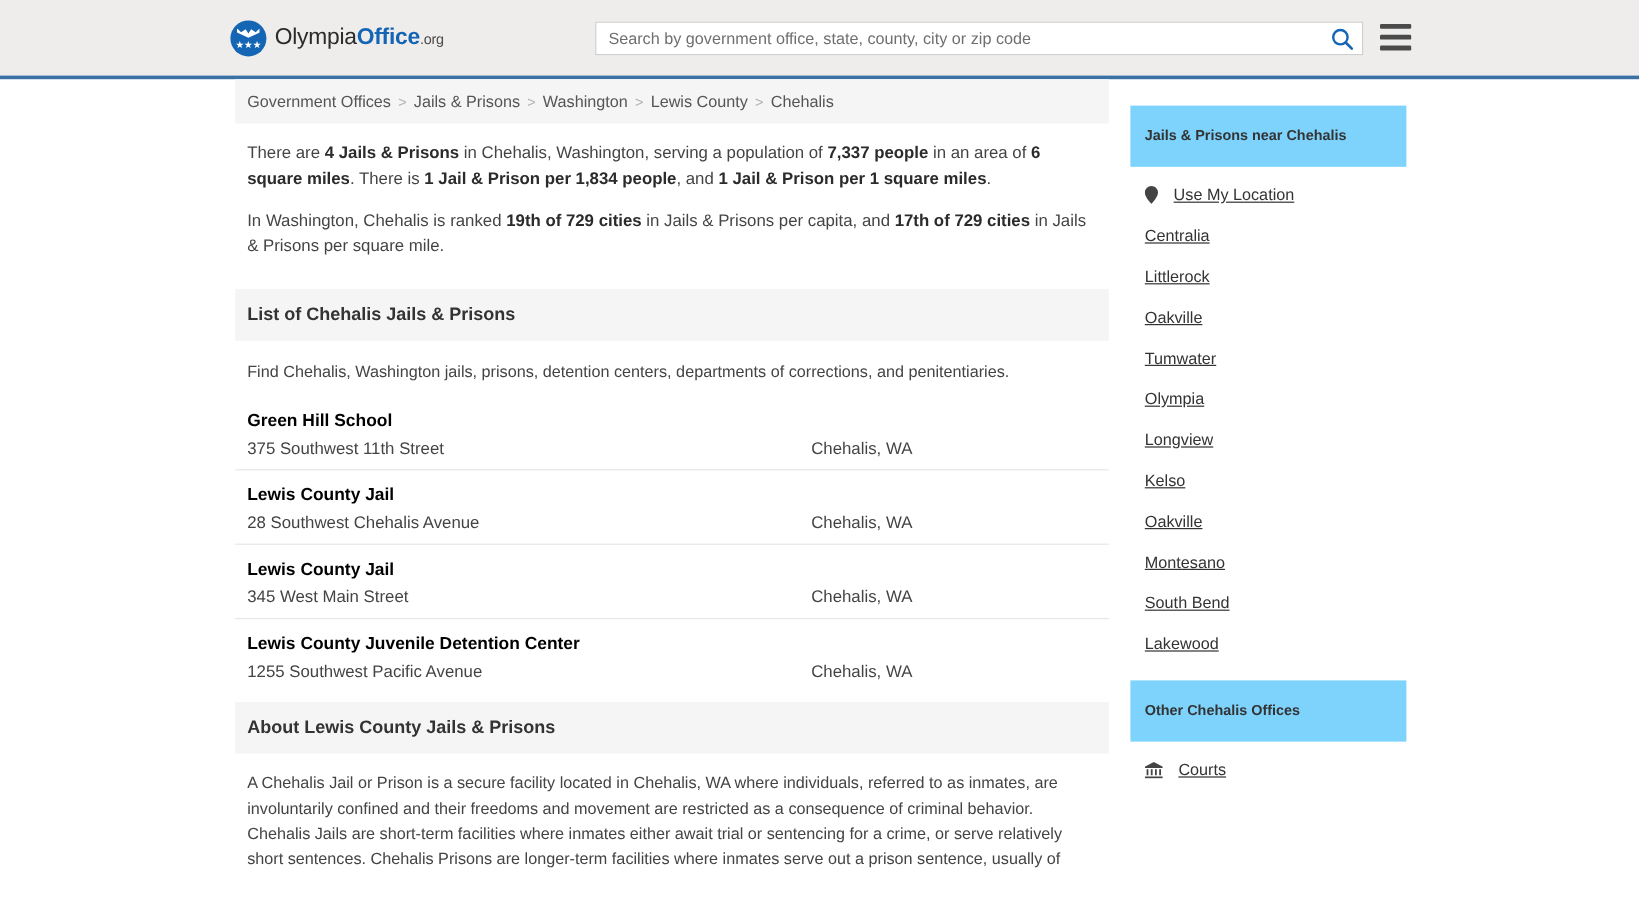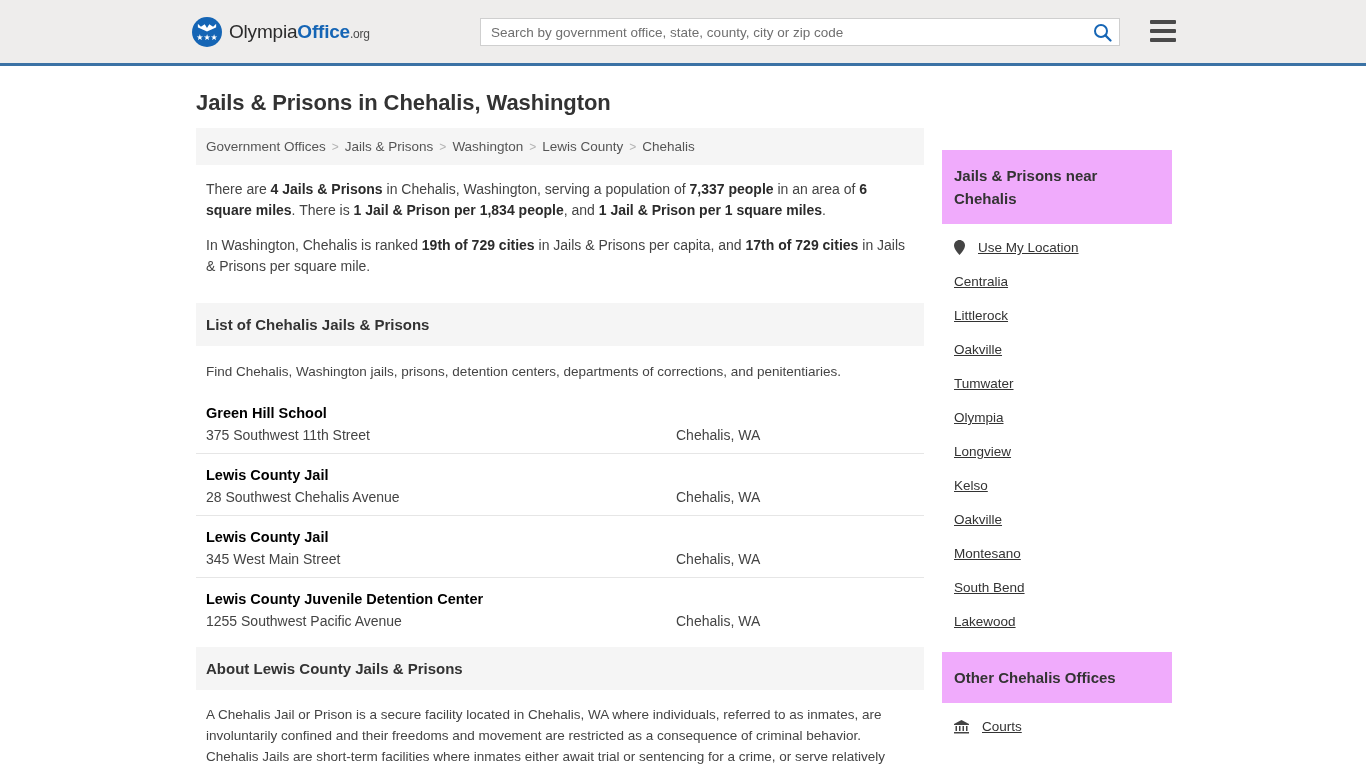--- a/index.html
+++ b/index.html
@@ -54,21 +54,21 @@
     font-size: 19px;
     letter-spacing: -0.2px;
     white-space: nowrap;
   }
   .brand-text .b-county { color: #2b2b2b; }
   .brand-text .b-office { color: #1565b5; font-weight: bold; }
   .brand-text .b-org { color: #4a4a4a; font-size: 12px; }
 
   .search-wrap {
     position: absolute;
-    left: 480px; top: 18px;
+    left: 496px; top: 18px;
     width: 640px; height: 28px;
     background: #ffffff;
     border: 1px solid #cfcfcf;
     display: flex;
     align-items: center;
   }
   .search-input {
     flex: 1;
     height: 100%;
     border: 0;
@@ -190,23 +190,23 @@
   
   .about-body {
     padding: 14px 10px 0 10px;
     font-size: 13.5px;
     line-height: 21px;
     color: #444444;
   }
 
   
   .side-head {
-    background: #f0abfc;
+    background: #7dd3fc;
     padding: 14px 12px;
-    font-size: 15px;
+    font-size: 12px;
     font-weight: bold;
     color: #333333;
     line-height: 23px;
   }
   .side-list { padding: 6px 0 0 0; }
   .side-item {
     padding: 10px 12px 9px 12px;
     font-size: 13.5px;
     display: flex;
     align-items: center;
@@ -252,21 +252,20 @@
   </div>
 
   <div class="hamburger">
     <span></span>
       <span></span>
       <span></span>
   </div>
 </div>
 
 <div class="page">
-  <h1 class="page-title">Jails &amp; Prisons in Chehalis, Washington</h1>
 
   <div class="columns">
 
     <div class="col-main">
 
       <div class="breadcrumb" id="breadcrumb">
           <a>Government Offices</a>
           <span class="sep">&gt;</span>
           <a>Jails &amp; Prisons</a>
           <span class="sep">&gt;</span>

